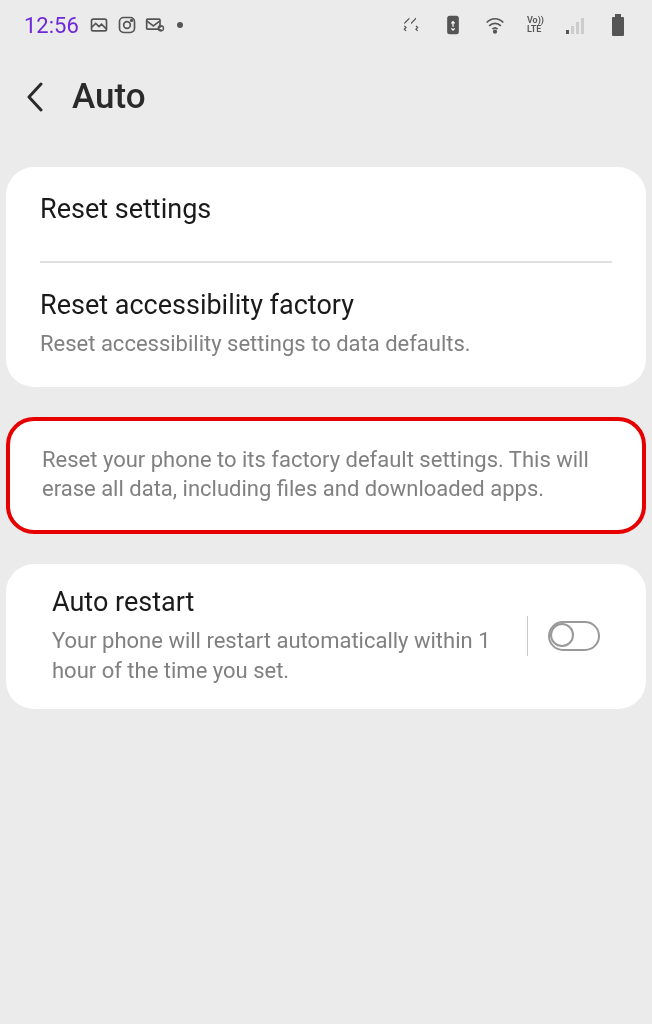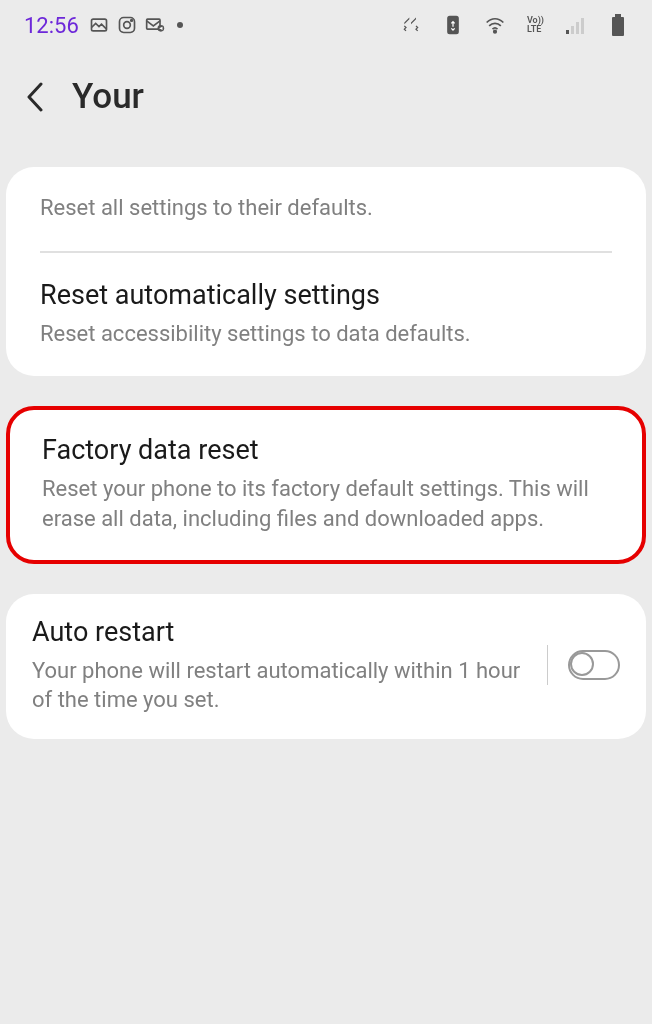--- a/index.html
+++ b/index.html
@@ -104,21 +104,21 @@
       border: 4px solid #e60000;
       position: relative;
     }
     .highlighted .card-item {
       padding: 24px 32px 26px;
     }
     .card-row {
       display: flex;
       align-items: center;
       justify-content: space-between;
-      padding: 22px 26px 24px;
+      padding: 22px 46px 24px;
     }
     .card-row-text {
       flex: 1;
       padding-right: 20px;
     }
     .toggle-wrap {
       display: flex;
       align-items: center;
     }
     .toggle-divider {
@@ -214,38 +214,37 @@
     </span>
   </div>
 </div>
 
 <div class="header">
   <div class="back-icon">
     <svg width="20" height="30" viewBox="0 0 20 30" fill="none" stroke="#2a2a2a" stroke-width="3" stroke-linecap="round" stroke-linejoin="round">
       <path d="M16 2 L4 15 L16 28"></path>
     </svg>
   </div>
-  <div class="header-title">Your</div>
+  <div class="header-title">Auto</div>
 </div>
 
 <div class="card">
   <div class="card-item">
-    <div class="card-item-desc">Reset all settings to their defaults.</div>
+    <div class="card-item-title">Reset settings</div>
   </div>
   <div class="divider"></div>
   <div class="divider"></div>
   <div class="card-item">
-    <div class="card-item-title">Reset automatically settings</div>
+    <div class="card-item-title">Reset accessibility factory</div>
     <div class="card-item-desc">Reset accessibility settings to data defaults.</div>
   </div>
 </div>
 
 <div class="card highlighted">
   <div class="card-item">
-    <div class="card-item-title">Factory data reset</div>
     <div class="card-item-desc">Reset your phone to its factory default settings. This will erase all data, including files and downloaded apps.</div>
   </div>
 </div>
 
 <div class="card">
   <div class="card-row">
     <div class="card-row-text">
       <div class="card-item-title">Auto restart</div>
       <div class="card-item-desc">Your phone will restart automatically within 1 hour of the time you set.</div>
     </div>

